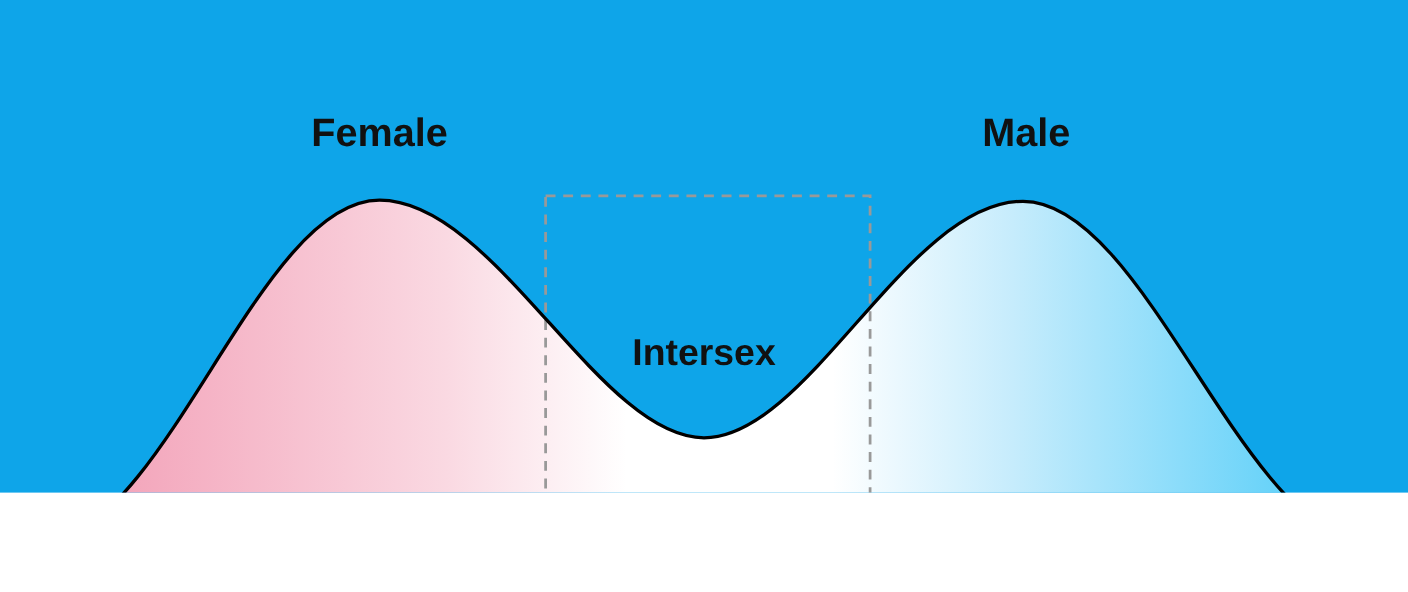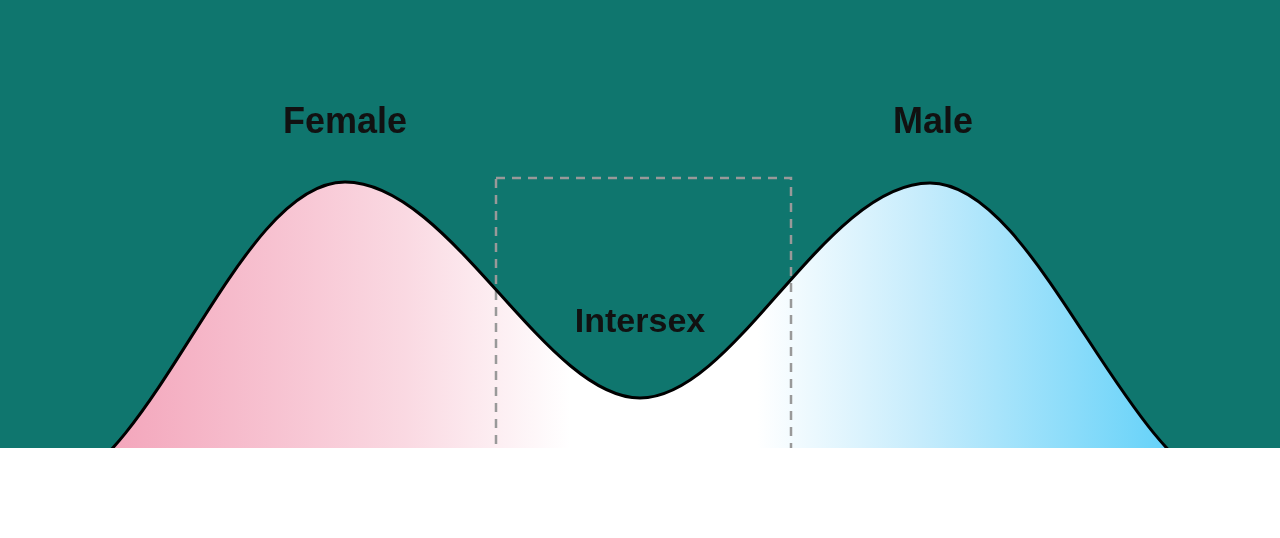--- a/index.html
+++ b/index.html
@@ -5,21 +5,21 @@
   html, body {
     margin: 0;
     padding: 0;
     background: #ffffff;
     font-family: "Liberation Sans", "DejaVu Sans", sans-serif;
   }
   .canvas {
     position: relative;
     width: 1280px;
     height: 448px;
-    background: #0f766e;
+    background: #0ea5e9;
     overflow: hidden;
   }
   .canvas svg {
     display: block;
     width: 1280px;
     height: 538px;
   }
   .peak-label {
     font-family: "Liberation Sans", "DejaVu Sans", sans-serif;
     font-size: 36px;

